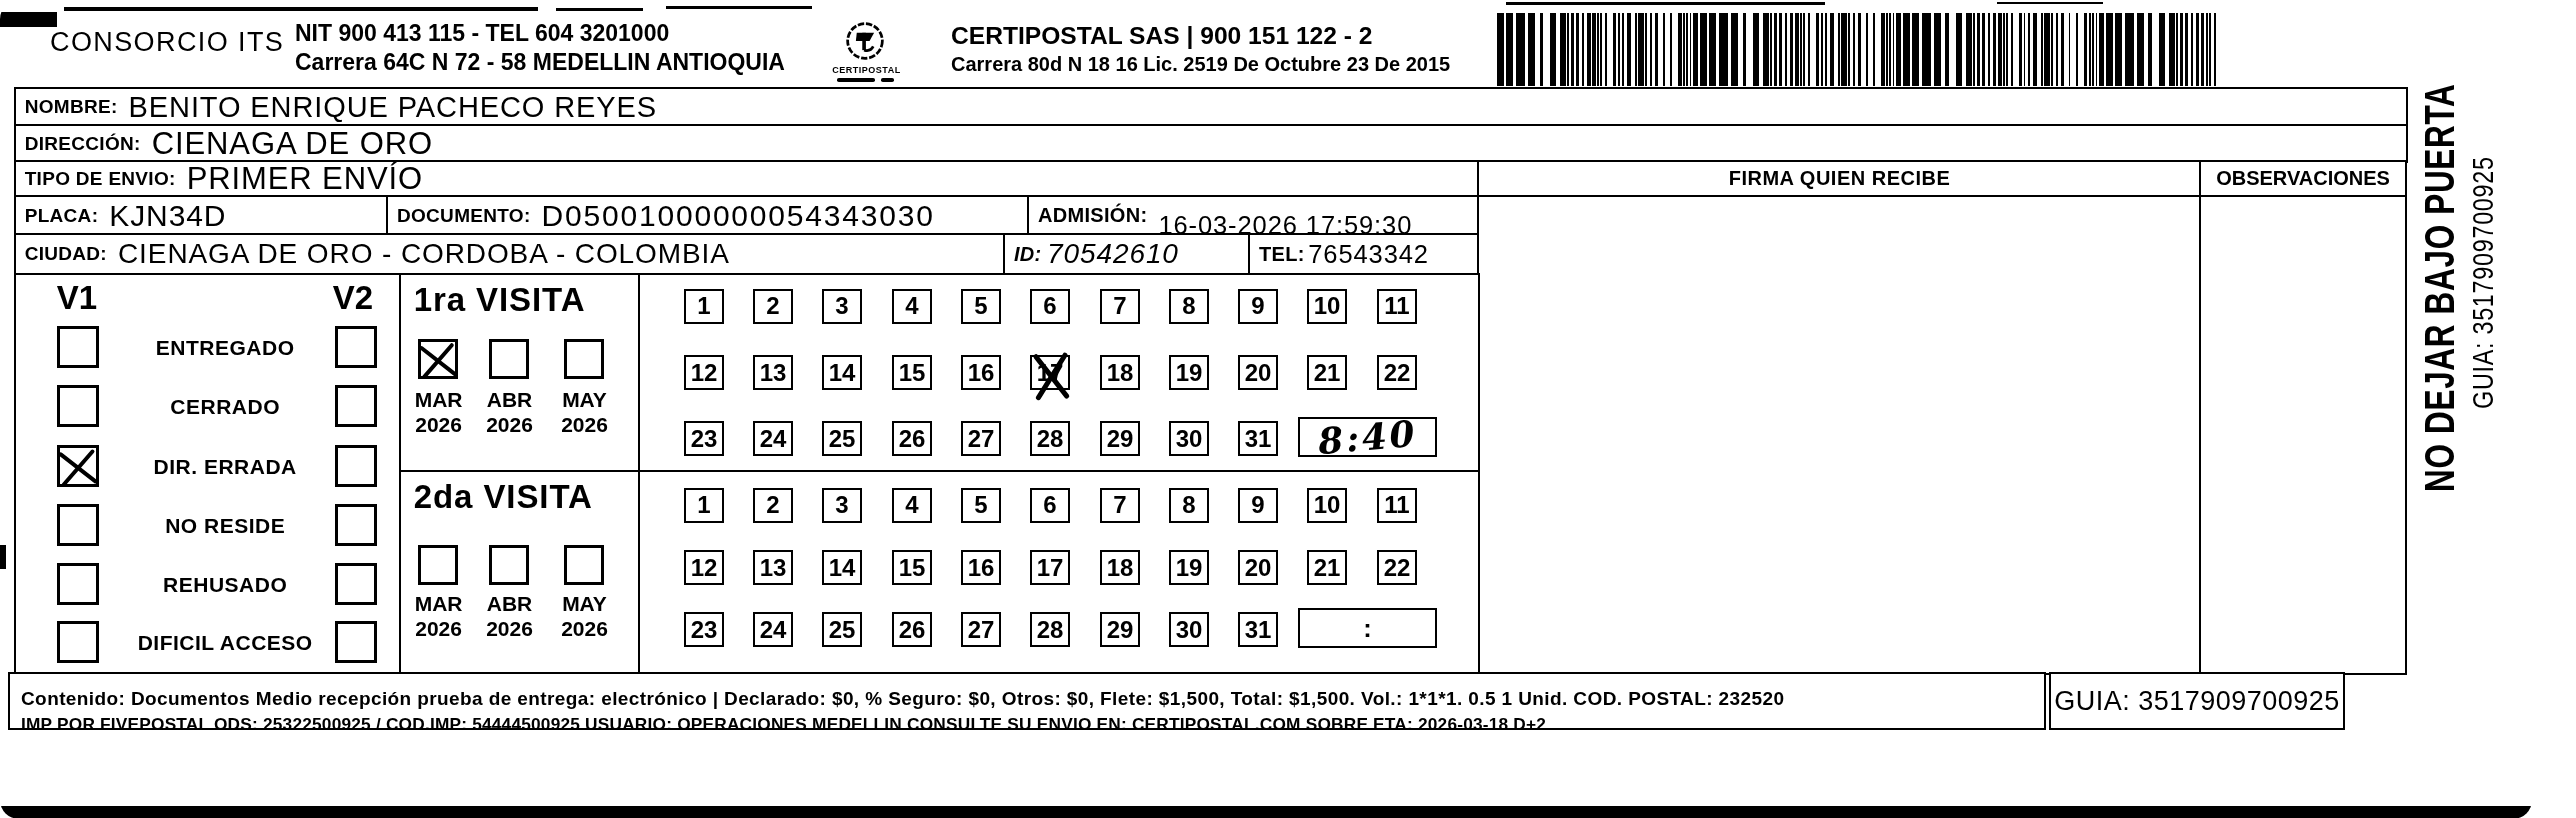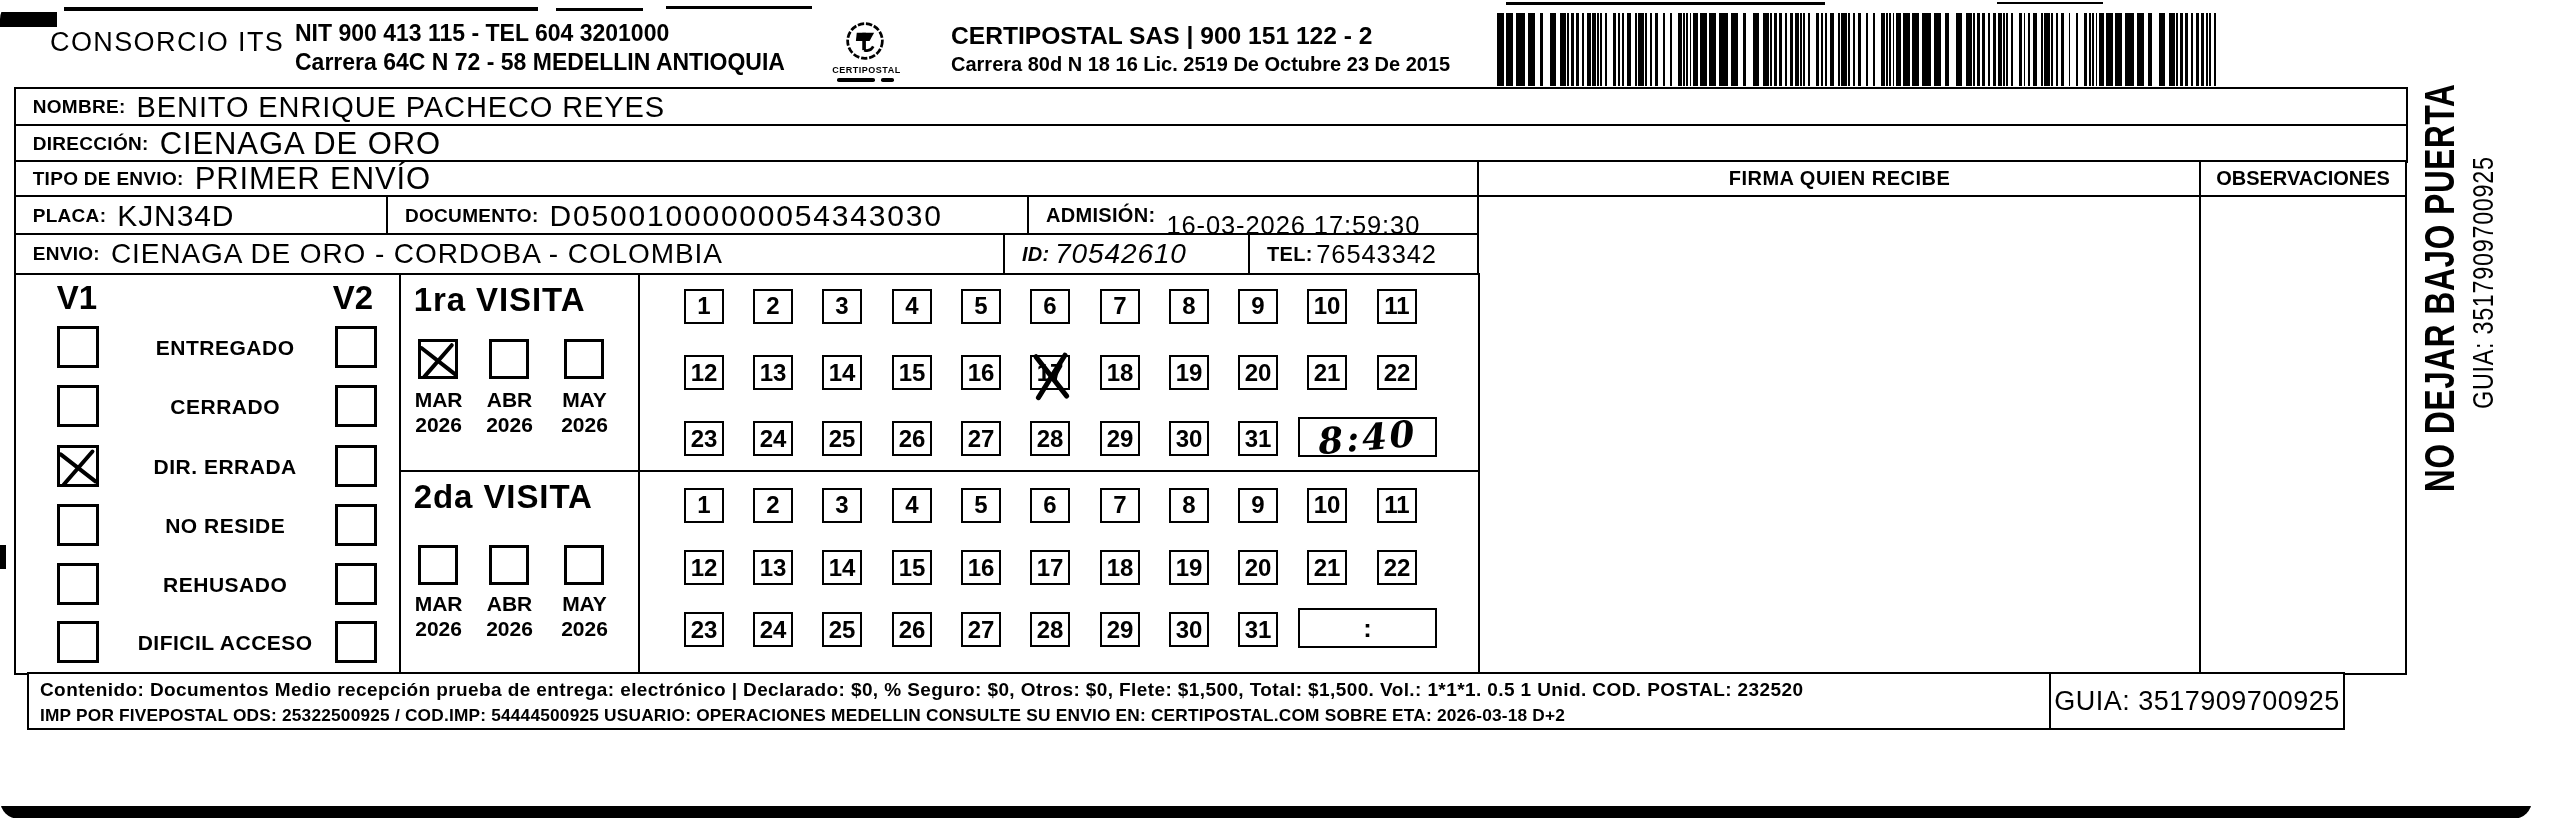--- a/index.html
+++ b/index.html
@@ -2,21 +2,21 @@
 <html style="font-size:14.6px"><head>
 <meta charset="utf-8">
 <style>
   html,body{margin:0;padding:0;background:#fff;}
   .page{position:relative;width:2532px;height:819px;background:#ffffff;color:#000;
         font-family:"Liberation Sans",sans-serif;overflow:hidden;border-radius:19px;}
   .abs{position:absolute;}
   .art{position:absolute;background:#000;}
   
   .cell{position:absolute;border:2.7px solid #000;box-sizing:border-box;display:flex;
-        align-items:center;padding-left:17px;white-space:nowrap;background:#fff;}
+        align-items:center;padding-left:9px;white-space:nowrap;background:#fff;}
   .lbl{font-weight:700;font-size:19px;margin-right:11px;letter-spacing:0.3px;}
   .val{font-size:29px;letter-spacing:0.9px;}
   
   .cbox{position:absolute;border:3.6px solid #000;background:#fff;box-sizing:border-box;}
   .xmark{position:absolute;left:-3.6px;top:-3.6px;right:-3.6px;bottom:-3.6px;}
   .xmark::before,.xmark::after{content:"";position:absolute;top:50%;left:-6%;width:112%;
         height:4.1px;background:#000;border-radius:2.7px;}
   .xmark::before{transform:rotate(38deg);}
   .xmark::after{transform:rotate(-49deg);}
   .slabel{position:absolute;font-weight:700;font-size:21px;text-align:center;letter-spacing:0.5px;}
@@ -106,21 +106,21 @@
   <div class="cell" style="left:386px;top:195px;width:644px;height:41px;">
     <span class="lbl">DOCUMENTO:</span>
     <span class="val" style="font-size:30px;letter-spacing:1.8px;">D05001000000054343030</span>
   </div>
   <div class="cell" style="left:1027px;top:195px;width:453px;height:41px;">
     <span class="lbl" style="font-size:20px;">ADMISIÓN:</span>
     <span class="val" style="font-size:25.5px;margin-top:20px;">16-03-2026 17:59:30</span>
   </div>
 
   <div class="cell" style="left:13.7px;top:233px;width:992px;height:42px;">
-    <span class="lbl">ENVIO:</span>
+    <span class="lbl">CIUDAD:</span>
     <span class="val" style="font-size:28px;">CIENAGA DE ORO - CORDOBA - COLOMBIA</span>
   </div>
   <div class="cell" style="left:1003px;top:233px;width:248px;height:42px;font-style:italic;">
     <span class="lbl" style="margin-right:5.5px;font-size:20px;">ID:</span>
     <span class="val" style="font-size:28px;">70542610</span>
   </div>
   <div class="cell" style="left:1248px;top:233px;width:232px;height:42px;">
     <span class="lbl" style="margin-right:3.6px;font-size:20px;">TEL:</span>
     <span class="val" style="font-size:25.5px;">76543342</span>
   </div>
@@ -240,21 +240,21 @@
       <div class="day" style="left: 321px; top: 140px; width: 40px; height: 35px;">27</div>
       <div class="day" style="left: 390px; top: 140px; width: 40px; height: 35px;">28</div>
       <div class="day" style="left: 460px; top: 140px; width: 40px; height: 35px;">29</div>
       <div class="day" style="left: 529px; top: 140px; width: 40px; height: 35px;">30</div>
       <div class="day" style="left: 598px; top: 140px; width: 40px; height: 35px;">31</div>
       <div class="timebox" style="left: 658px; top: 136px; width: 139px; height: 40px;">
         <span class="colon">:</span>
       </div>
     </div>
 
-  <div class="cell" style="left:27px;top:672px;width:2038px;height:58px;display:block;padding:4px 0 0 11px;">
+  <div class="cell" style="left:8px;top:672px;width:2038px;height:58px;display:block;padding:13px 0 0 11px;">
     <div class="fl1">Contenido: Documentos Medio recepción prueba de entrega: electrónico | Declarado: $0, % Seguro: $0, Otros: $0, Flete: $1,500, Total: $1,500. Vol.: 1*1*1. 0.5  1 Unid. COD. POSTAL: 232520</div>
     <div class="fl2">IMP POR FIVEPOSTAL ODS: 25322500925 / COD.IMP: 54444500925 USUARIO: OPERACIONES MEDELLIN CONSULTE SU ENVIO EN: CERTIPOSTAL.COM SOBRE ETA: 2026-03-18 D+2</div>
   </div>
   <div class="cell" style="left:2049px;top:672px;width:296px;height:58px;justify-content:center;padding:0;">
     <span style="font-size:27px;letter-spacing:0.5px;">GUIA: 3517909700925</span>
   </div>
 
   <div class="vert" id="side-warning" style="left:2416px;top:492px;transform:rotate(-90deg) scaleX(.75);font-weight:700;font-size:42px;letter-spacing:0.9px;">NO DEJAR BAJO PUERTA</div>
   <div class="vert" id="side-guia" style="left:2466px;top:409px;transform:rotate(-90deg) scaleX(.78);font-size:30px;letter-spacing:0.9px;">GUIA: 3517909700925</div>
 

